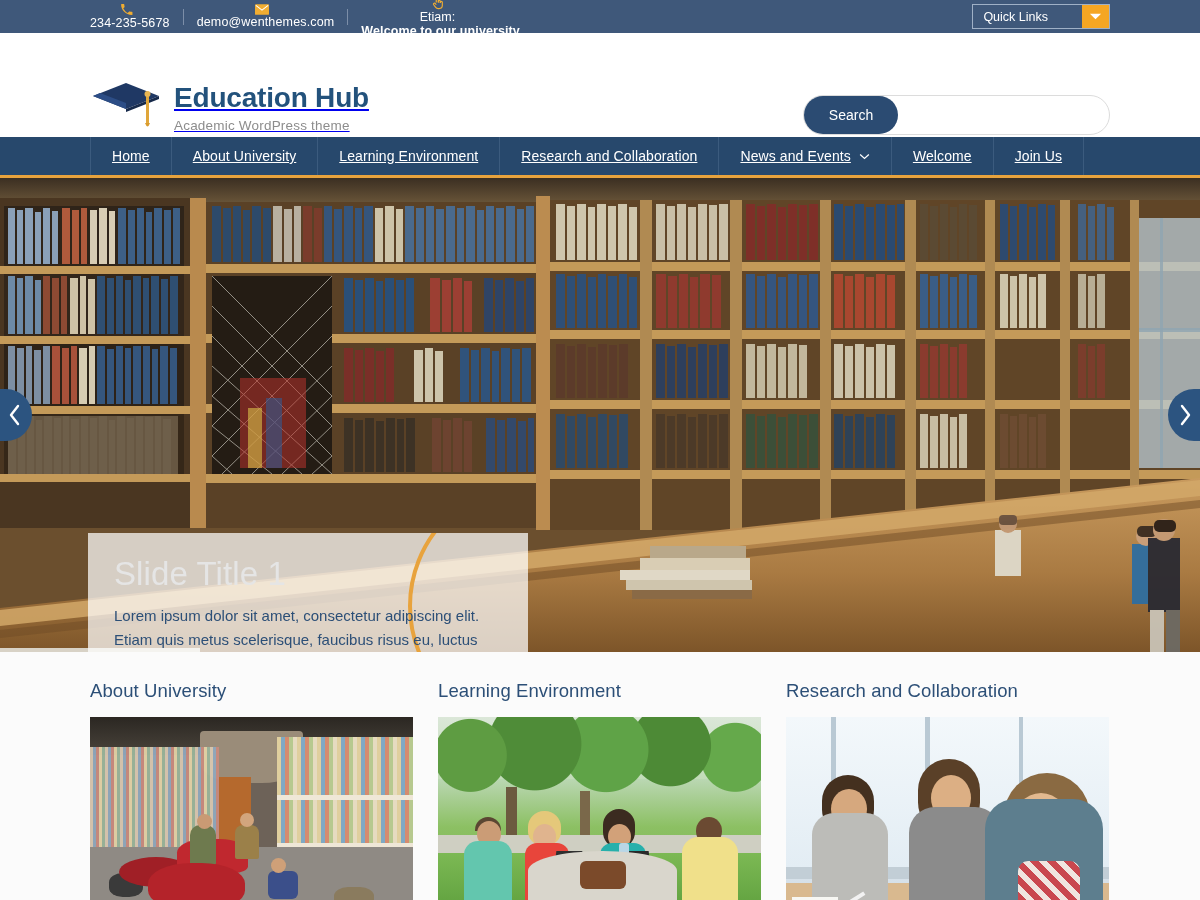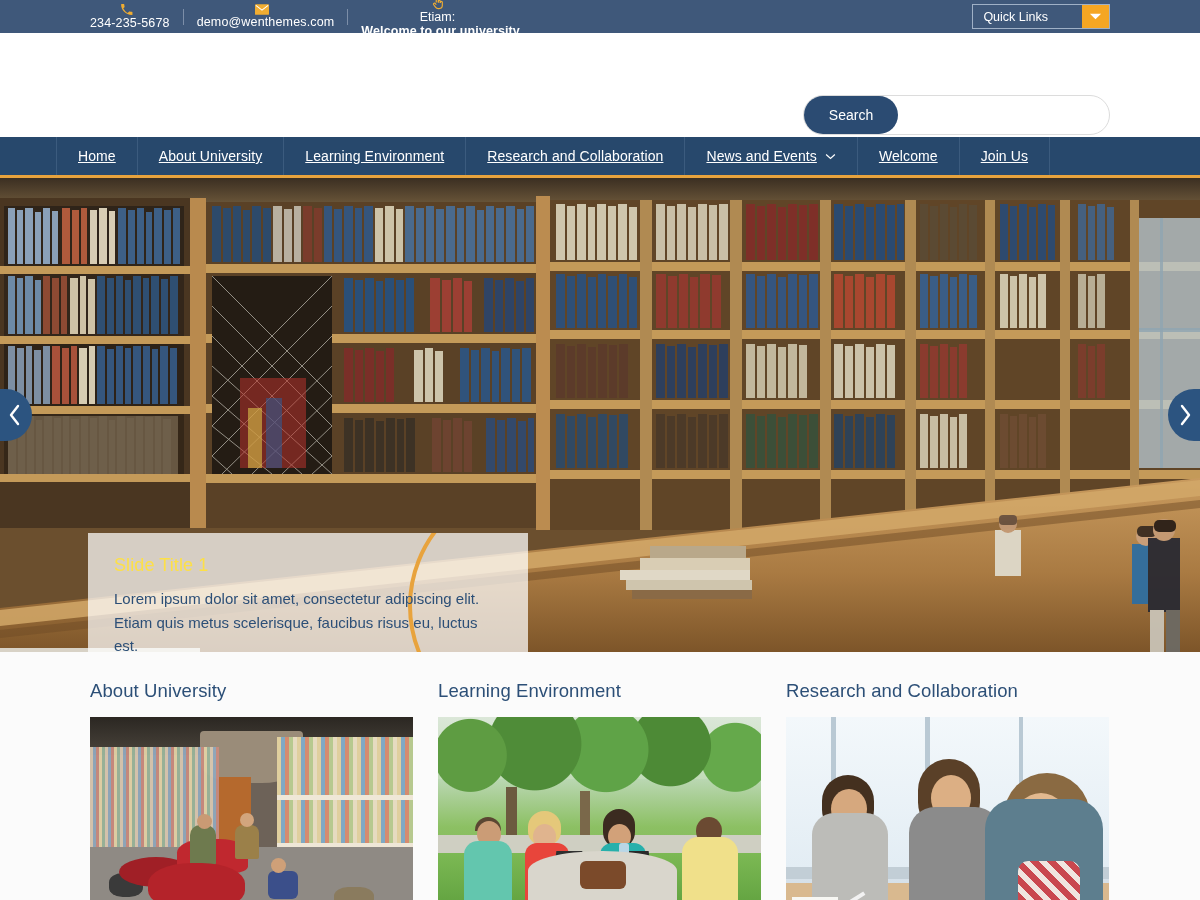--- a/index.html
+++ b/index.html
@@ -158,21 +158,21 @@
     border-radius: 0 20px 20px 0;
   }
 
   
   .navbar {
     height: 41px;
     background: #27486c;
     border-bottom: 3px solid #e8a33d;
     display: flex;
     align-items: stretch;
-    padding-left: 56px;
+    padding-left: 90px;
   }
   .nav-item {
     display: flex;
     align-items: center;
     padding: 0 21px;
     font-size: 14px;
     color: #ffffff;
     white-space: nowrap;
     border-left: 1px solid #3b5b7e;
     cursor: pointer;
@@ -205,22 +205,22 @@
     right: -130px;
     top: -52px;
     width: 250px;
     height: 250px;
     border: 4px solid #e8a33d;
     border-radius: 50%;
     pointer-events: none;
   }
   .caption-title {
     position: relative;
-    font-size: 18px;
-    color: #fde047;
+    font-size: 33px;
+    color: #e5e5e5;
     font-weight: normal;
     margin-bottom: 11px;
     letter-spacing: 0.1px;
   }
   .caption-text {
     position: relative;
     font-size: 15px;
     line-height: 1.58;
     color: #2c4f77;
     max-width: 372px;
@@ -449,20 +449,36 @@
     <span class="quicklinks-arrow">
       <svg width="13" height="9" viewBox="0 0 14 9">
           <path d="M1 1.5 L7 7.5 L13 1.5 Z" fill="#ffffff"></path>
         </svg>
     </span>
   </div>
 </div>
 
 <div class="header">
 
+  <a class="brand" href="#">
+    <span class="logo-cap">
+      <svg width="74" height="56" viewBox="0 0 74 56">
+        <path d="M3 17 L36 4 L69 17 L36 30 Z" fill="#1f3864"></path>
+        <path d="M3 17 L36 30 L36 24 L10 14 Z" fill="#2c4d86"></path>
+        <path d="M36 30 L69 17 L69 20 L36 33 Z" fill="#16294a"></path>
+        <rect x="56" y="16" width="3" height="30" rx="1.5" fill="#e0a63a"></rect>
+        <circle cx="57.5" cy="15" r="3" fill="#e8b552"></circle>
+        <path d="M55 44 q2.5 7 5 0" fill="#d99c2e"></path>
+      </svg>
+    </span>
+    <span class="brand-text">
+      <span class="brand-title" style="display:block">Education Hub</span>
+      <span class="brand-tagline" style="display:block">Academic WordPress theme</span>
+    </span>
+  </a>
 
   <div class="searchbox">
     <button class="search-btn">Search</button>
   </div>
 </div>
 
 <nav class="navbar">
   <a class="nav-item" href="#">
     <span>Home</span>
   </a>

